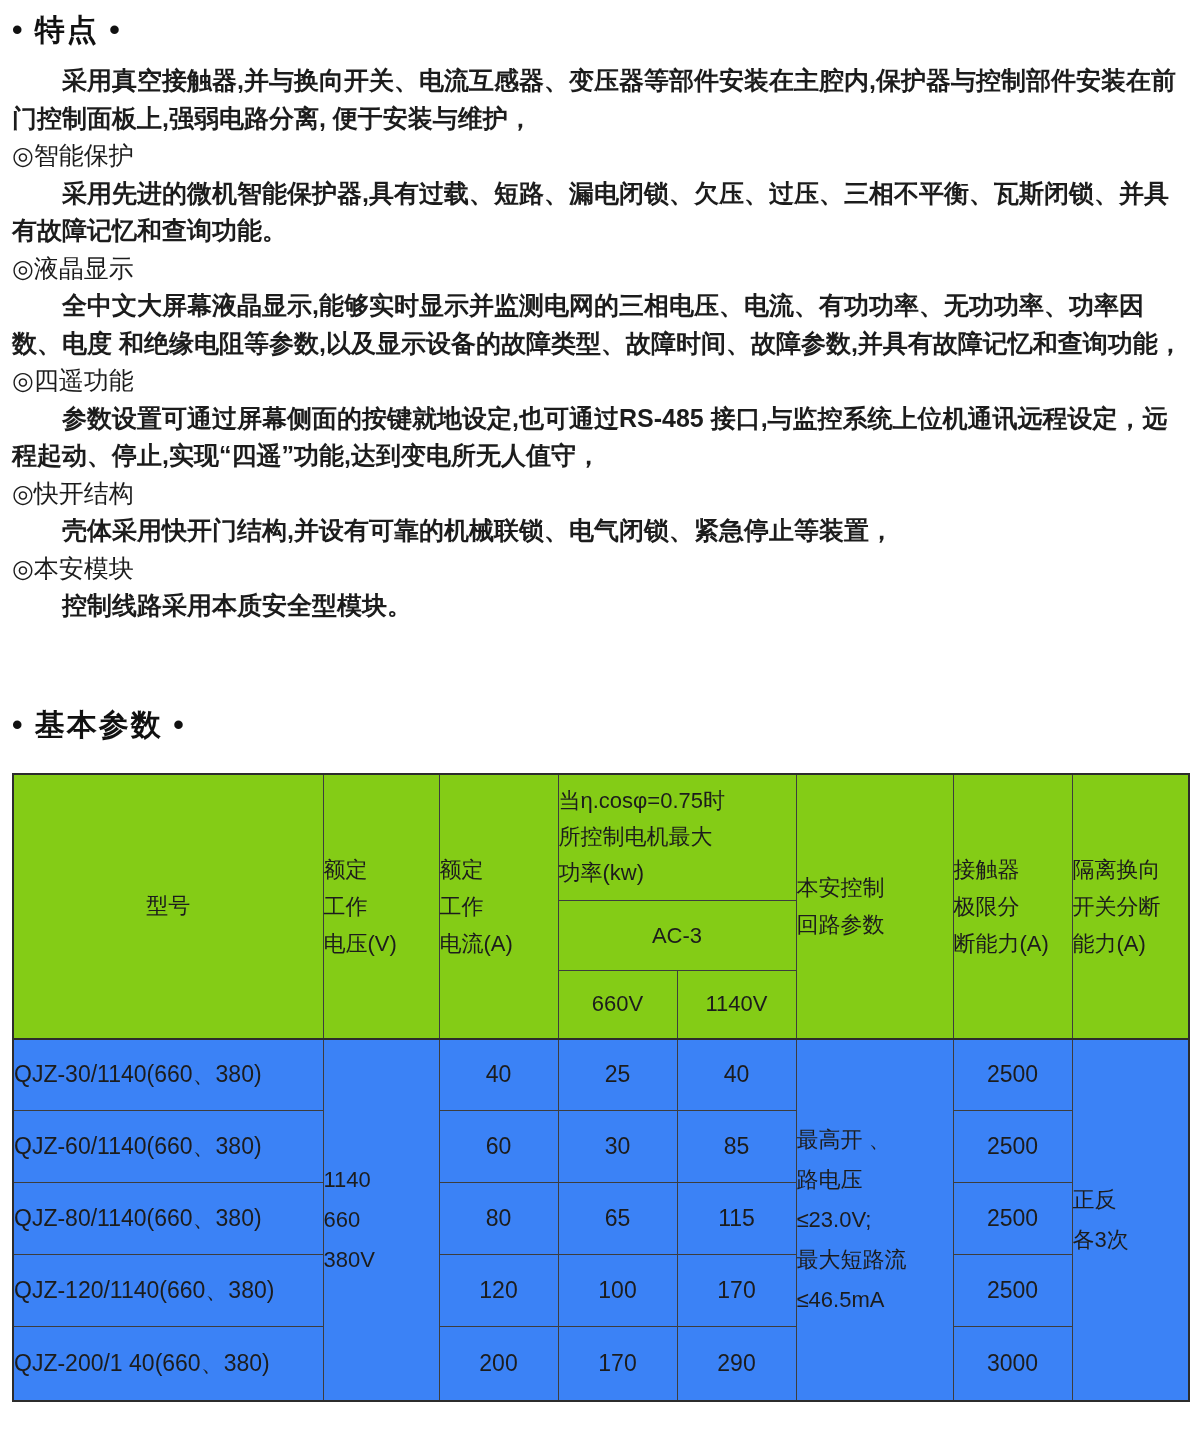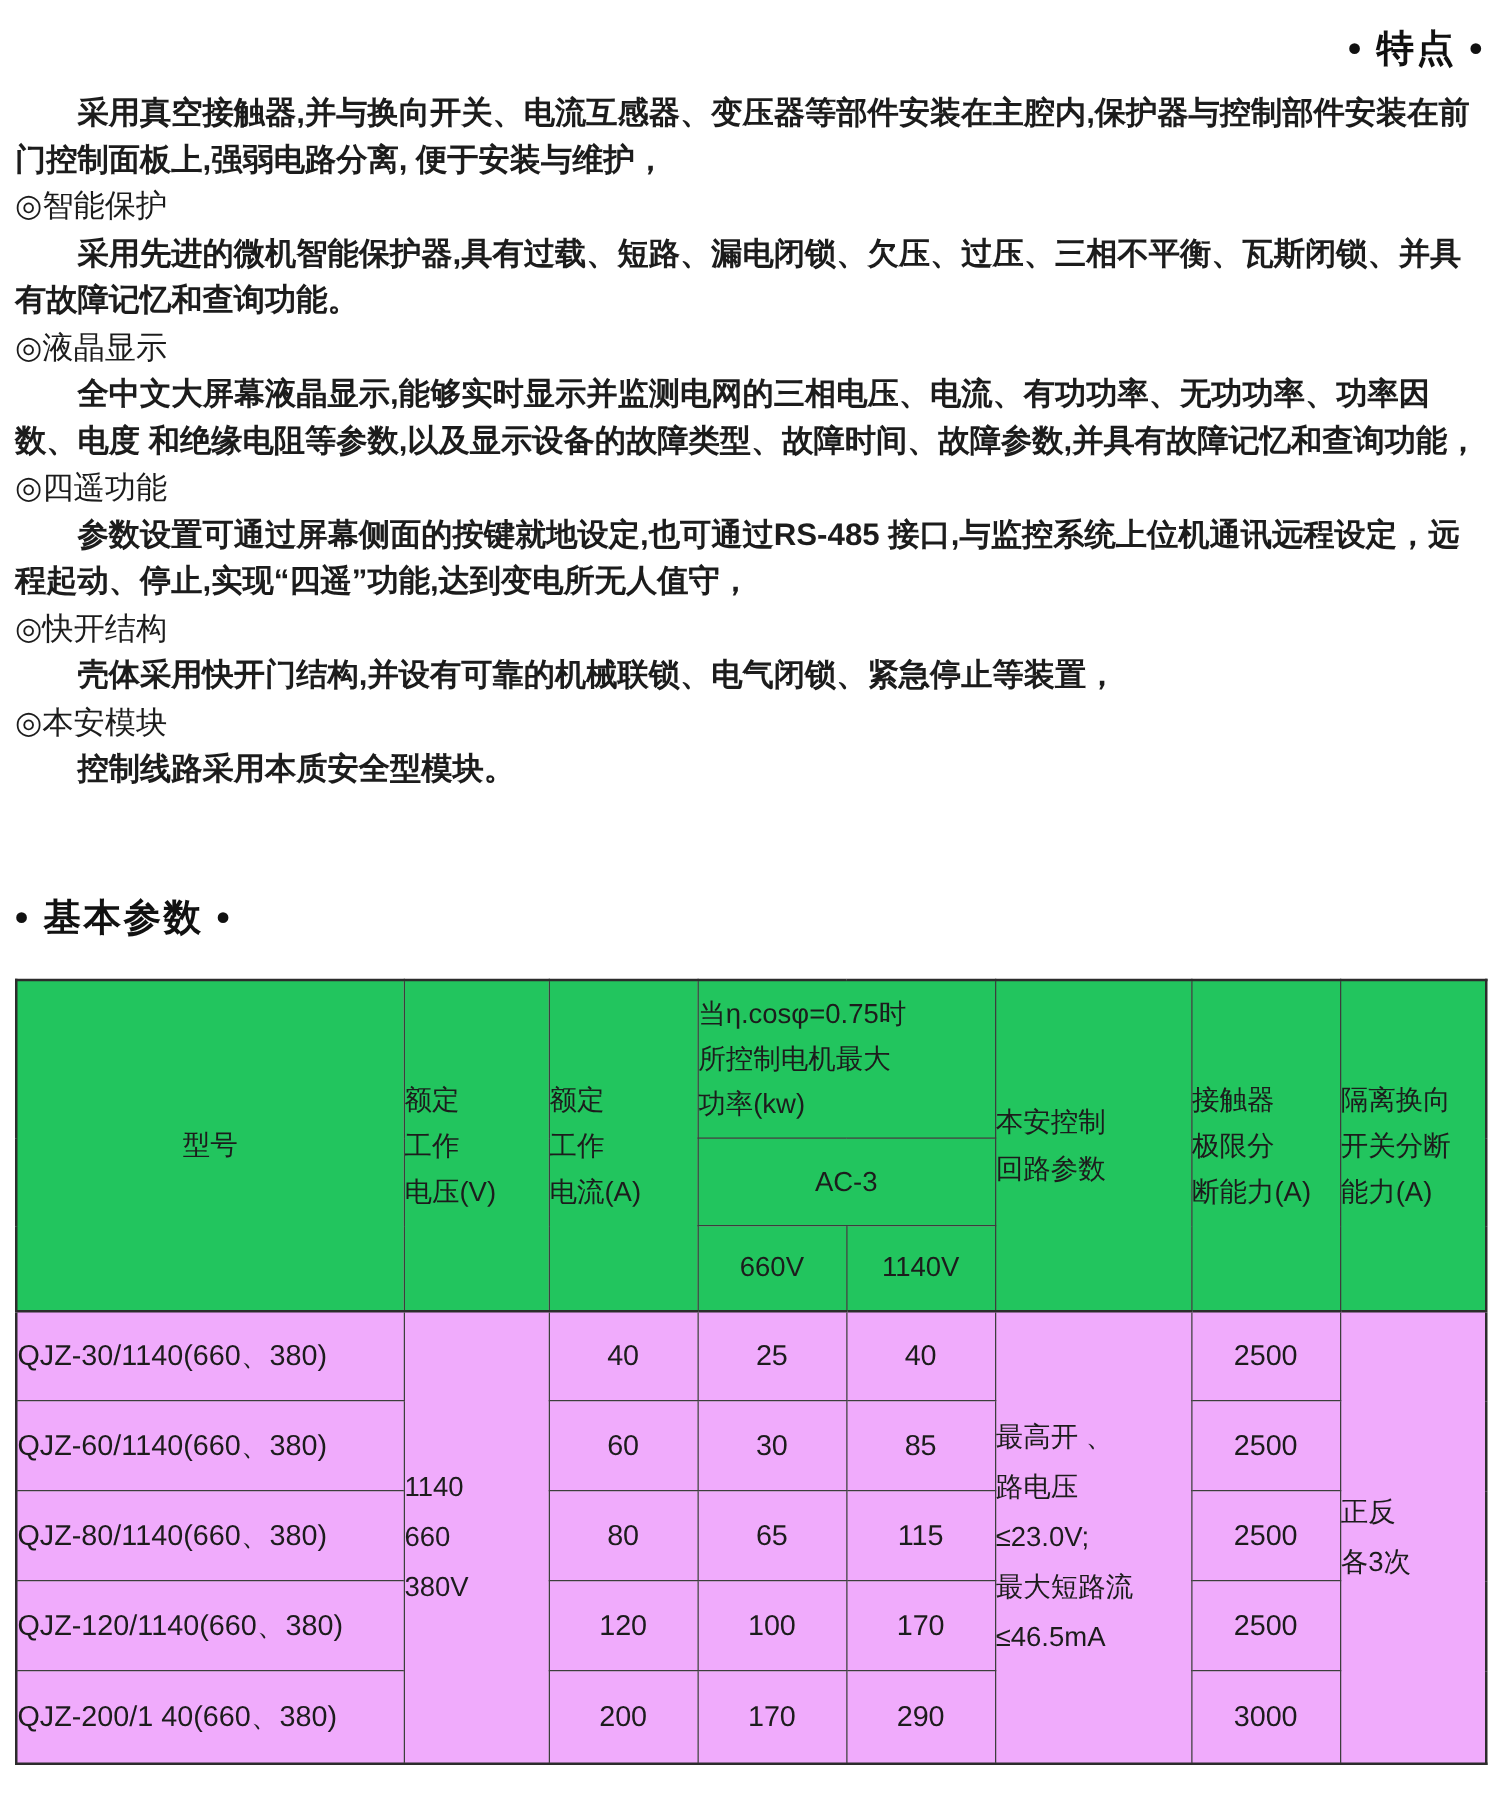--- a/index.html
+++ b/index.html
@@ -14,45 +14,45 @@
   .page { padding: 8px 12px 0 12px; }
 
   
   .section-title {
     font-size: 30px;
     font-weight: 700;
     letter-spacing: 2px;
     color: #111;
     line-height: 40px;
   }
-  .title-features { margin-top: 12px; margin-bottom: 12px; text-align: right; }
+  .title-features { margin-top: 2px; margin-bottom: 12px; }
   .title-params  { margin-top: 80px; margin-bottom: 28px; }
 
   
   .features { font-size: 25px; line-height: 37.5px; color: #1c1c1c; }
   .feat-heading { font-size: 25px; line-height: 37.5px; font-weight: 400; }
   .feat-body { text-indent: 2em; width: 1176px; font-weight: bold; }
 
   
   table.params {
     border-collapse: collapse;
     table-layout: fixed;
     width: 1176px;
     margin-left: 0px;
     font-size: 22px;
     color: #1c1c1c;
   }
   table.params th, table.params td {
     border: 1px solid #3d3d3d;
     font-weight: 400;
     vertical-align: middle;
-    background: #f0abfc;
+    background: #3b82f6;
     padding: 0;
   }
-  table.params thead th { background: #22c55e; }
+  table.params thead th { background: #84cc16; }
   table.params { border: 2px solid #2c2c2c; }
   table.params thead tr.hrow-last th,
   table.params thead th[rowspan] { border-bottom: 2px solid #2c2c2c; }
 
   .h-row1 { height: 127px; }
   .h-row2 { height: 70px; }
   .h-row3 { height: 68px; }
   .b-row  { height: 72px; }
   .b-row-last { height: 74px; }
 

